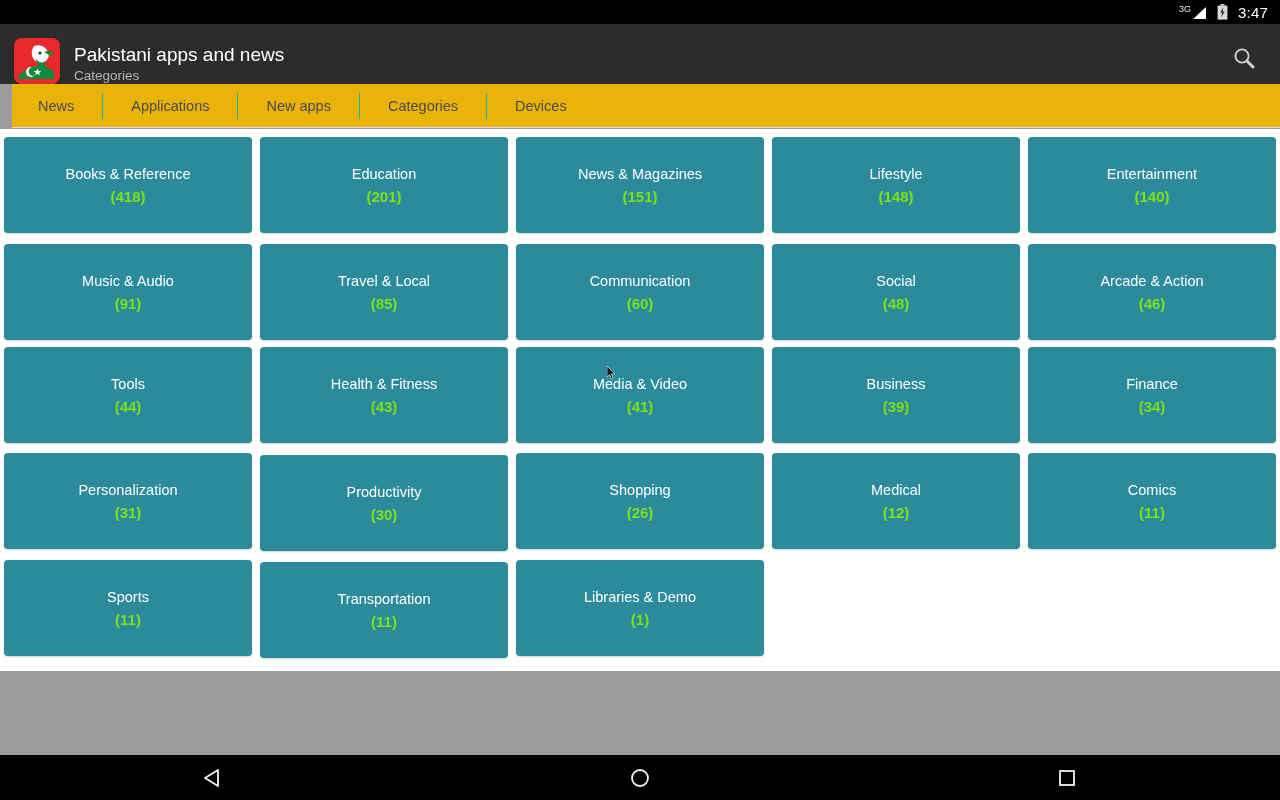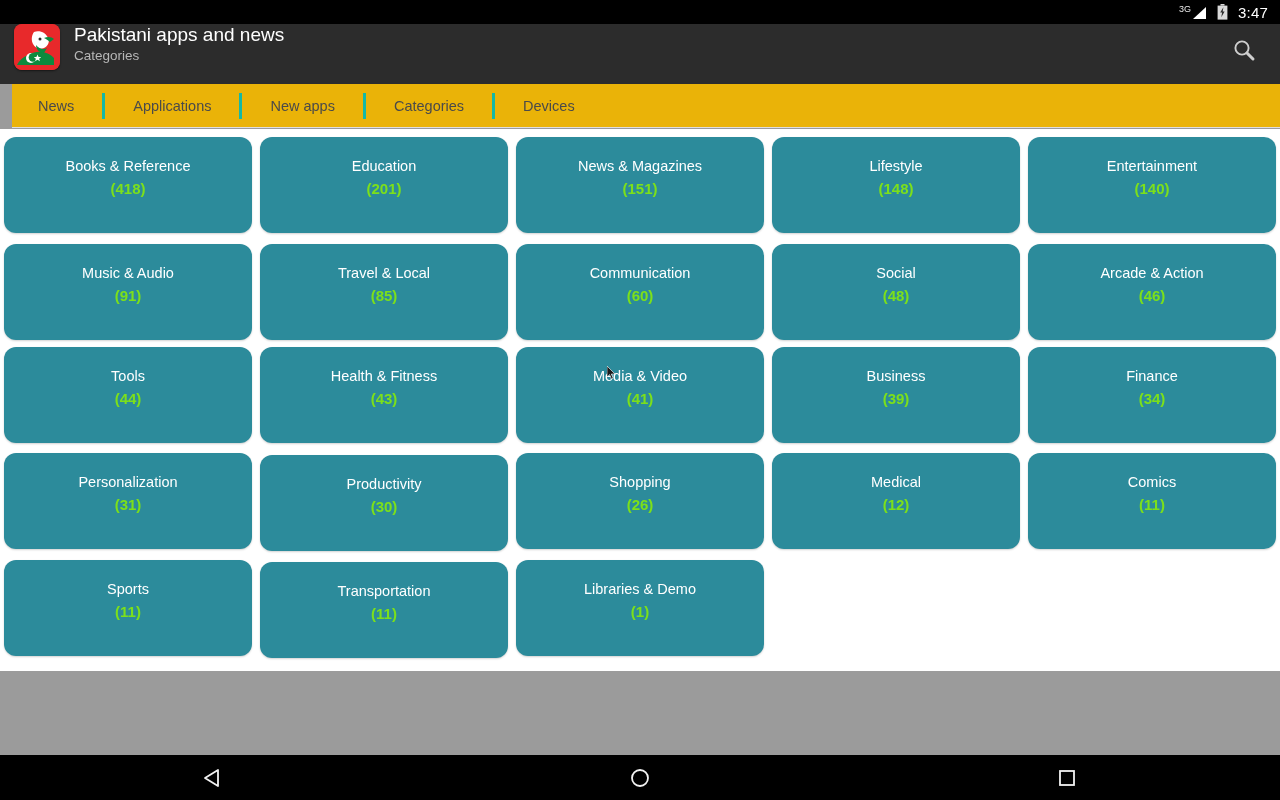--- a/index.html
+++ b/index.html
@@ -19,21 +19,21 @@
     padding-right:12px;box-sizing:border-box;
   }
   .sb-net{display:flex;align-items:flex-end;height:16px;margin-right:9px;}
   .sb-net .lbl{font-size:9px;line-height:9px;color:#e8e8e8;margin-right:1px;position:relative;top:-6px;}
   .sb-batt{margin-right:10px;display:flex;align-items:center;}
   .sb-time{font-size:15px;letter-spacing:.2px;color:#ffffff;}
 
   
   .actionbar{
     position:absolute;left:0;top:24px;width:1280px;height:60px;
-    background:#2c2c2c;display:flex;align-items:flex-start;box-sizing:border-box;
+    background:#2c2c2c;display:flex;align-items:flex-end;box-sizing:border-box;
     padding:0 10px 0 14px;
   }
   .app-icon{
     width:46px;height:46px;border-radius:8px;background:#e8292b;
     position:relative;overflow:hidden;flex:0 0 auto;box-shadow:0 1px 2px rgba(0,0,0,.5);
   }
   .titles{margin-left:14px;display:flex;flex-direction:column;justify-content:center;flex:1 1 auto;}
   .app-title{font-size:19px;color:#ffffff;line-height:22px;}
   .app-sub{font-size:13.5px;color:#b7b7b7;line-height:17px;margin-top:1px;}
   .search-btn{
@@ -43,36 +43,36 @@
 
   
   .tabbar{
     position:absolute;left:12px;top:84px;width:1280px;height:44px;
     background:#eab308;border-bottom:1px solid #dedede;
     display:flex;align-items:center;box-sizing:border-box;
   }
   .tab{
     height:26px;display:flex;align-items:center;justify-content:center;
     font-size:14.5px;color:#4a4a4a;padding:0 28px;cursor:pointer;white-space:nowrap;
-    border-left:3px solid #14b8a6;box-sizing:border-box;
+    border-left:1px solid #14b8a6;box-sizing:border-box;
   }
   .tab:first-child{border-left:none;padding-left:26px;}
 
   
   .grid{
     position:absolute;left:0;top:129px;width:1280px;height:542px;
     background:#ffffff;box-sizing:border-box;padding:6px 0 0 0;overflow:hidden;
   }
   .row{display:flex;width:1280px;}
   .cell{flex:0 0 256px;width:256px;box-sizing:border-box;padding:2px 4px 5px 4px;}
   .tile{
-    background:#2c8b9b;border-radius:12px;
+    background:#2c8b9b;border-radius:4px;
     height:96px;box-sizing:border-box;
     display:flex;flex-direction:column;align-items:center;
-    padding-top:20px;cursor:pointer;
+    padding-top:28px;cursor:pointer;
     box-shadow:0 1px 2px rgba(0,0,0,.18);
     position:relative;overflow:hidden;
   }
   .tile .t-name{font-size:14.5px;color:#ffffff;line-height:18px;text-align:center;padding:0 8px;}
   .tile .t-count{font-size:15px;font-weight:bold;color:#7ce01a;line-height:20px;margin-top:4px;}
 
   
   .row-2 .cell{padding-top:4px;}
   .row-3 .cell{padding-top:3px;}
   .row-4 .cell{padding-top:5px;}

